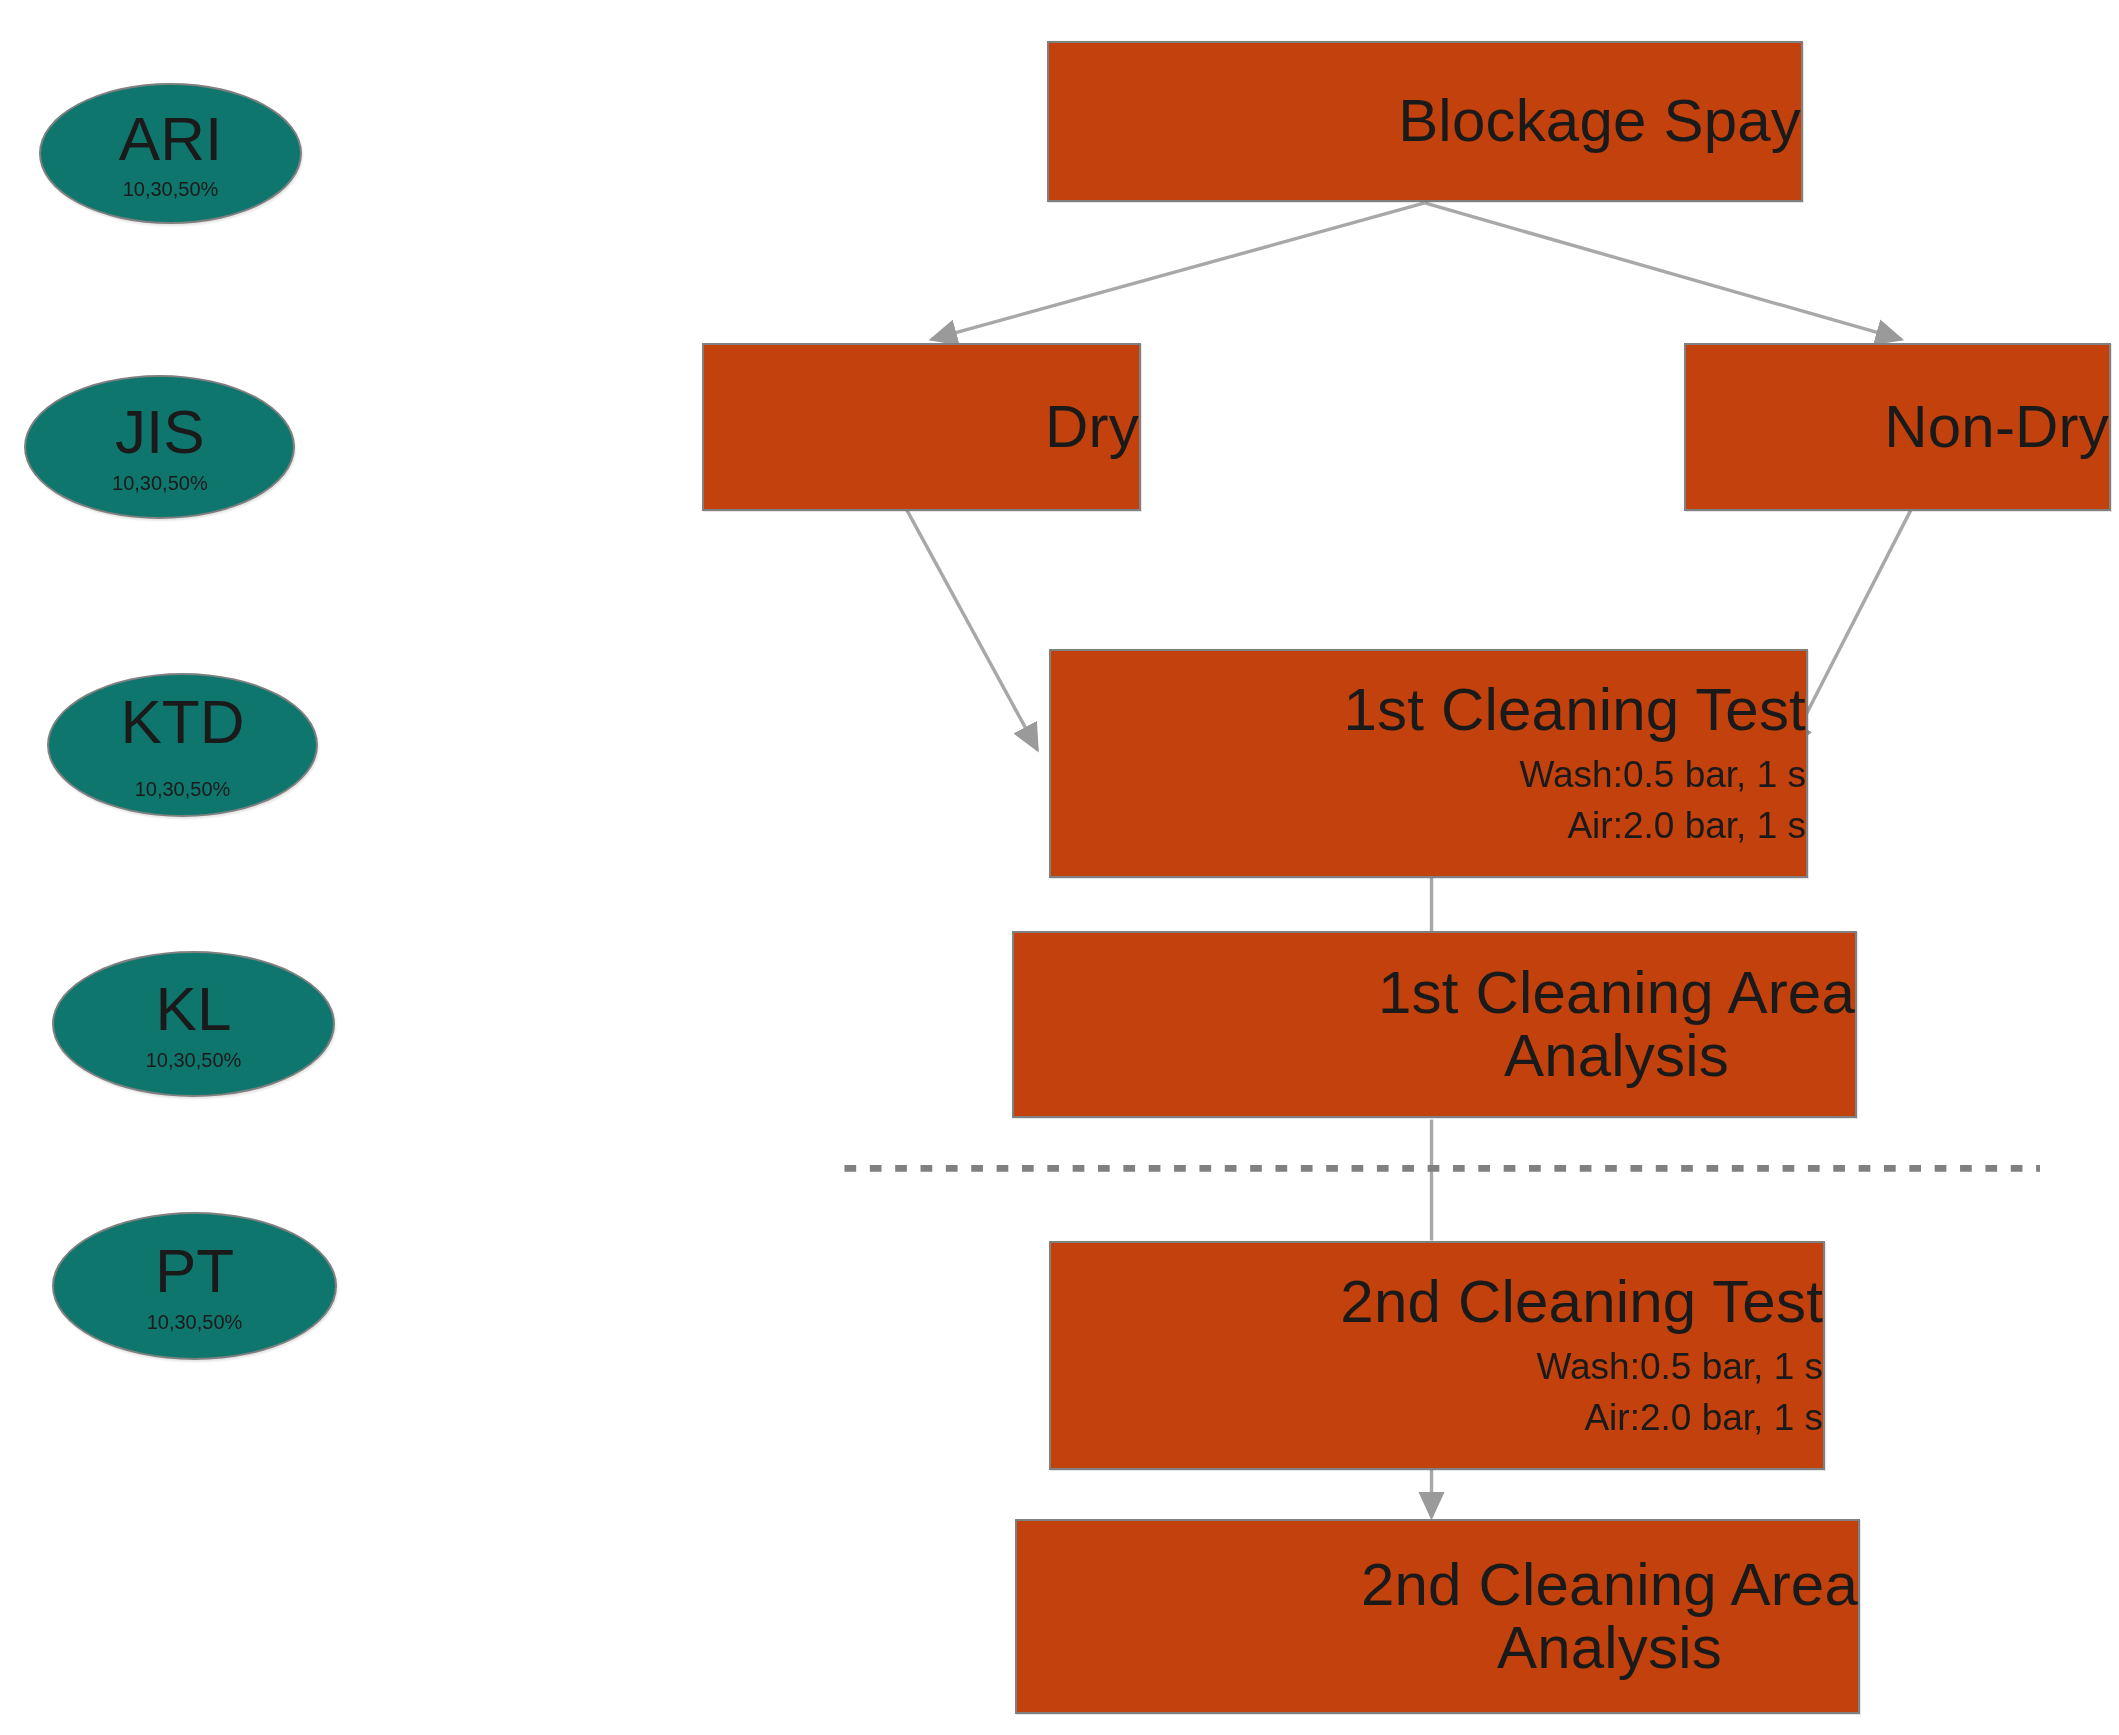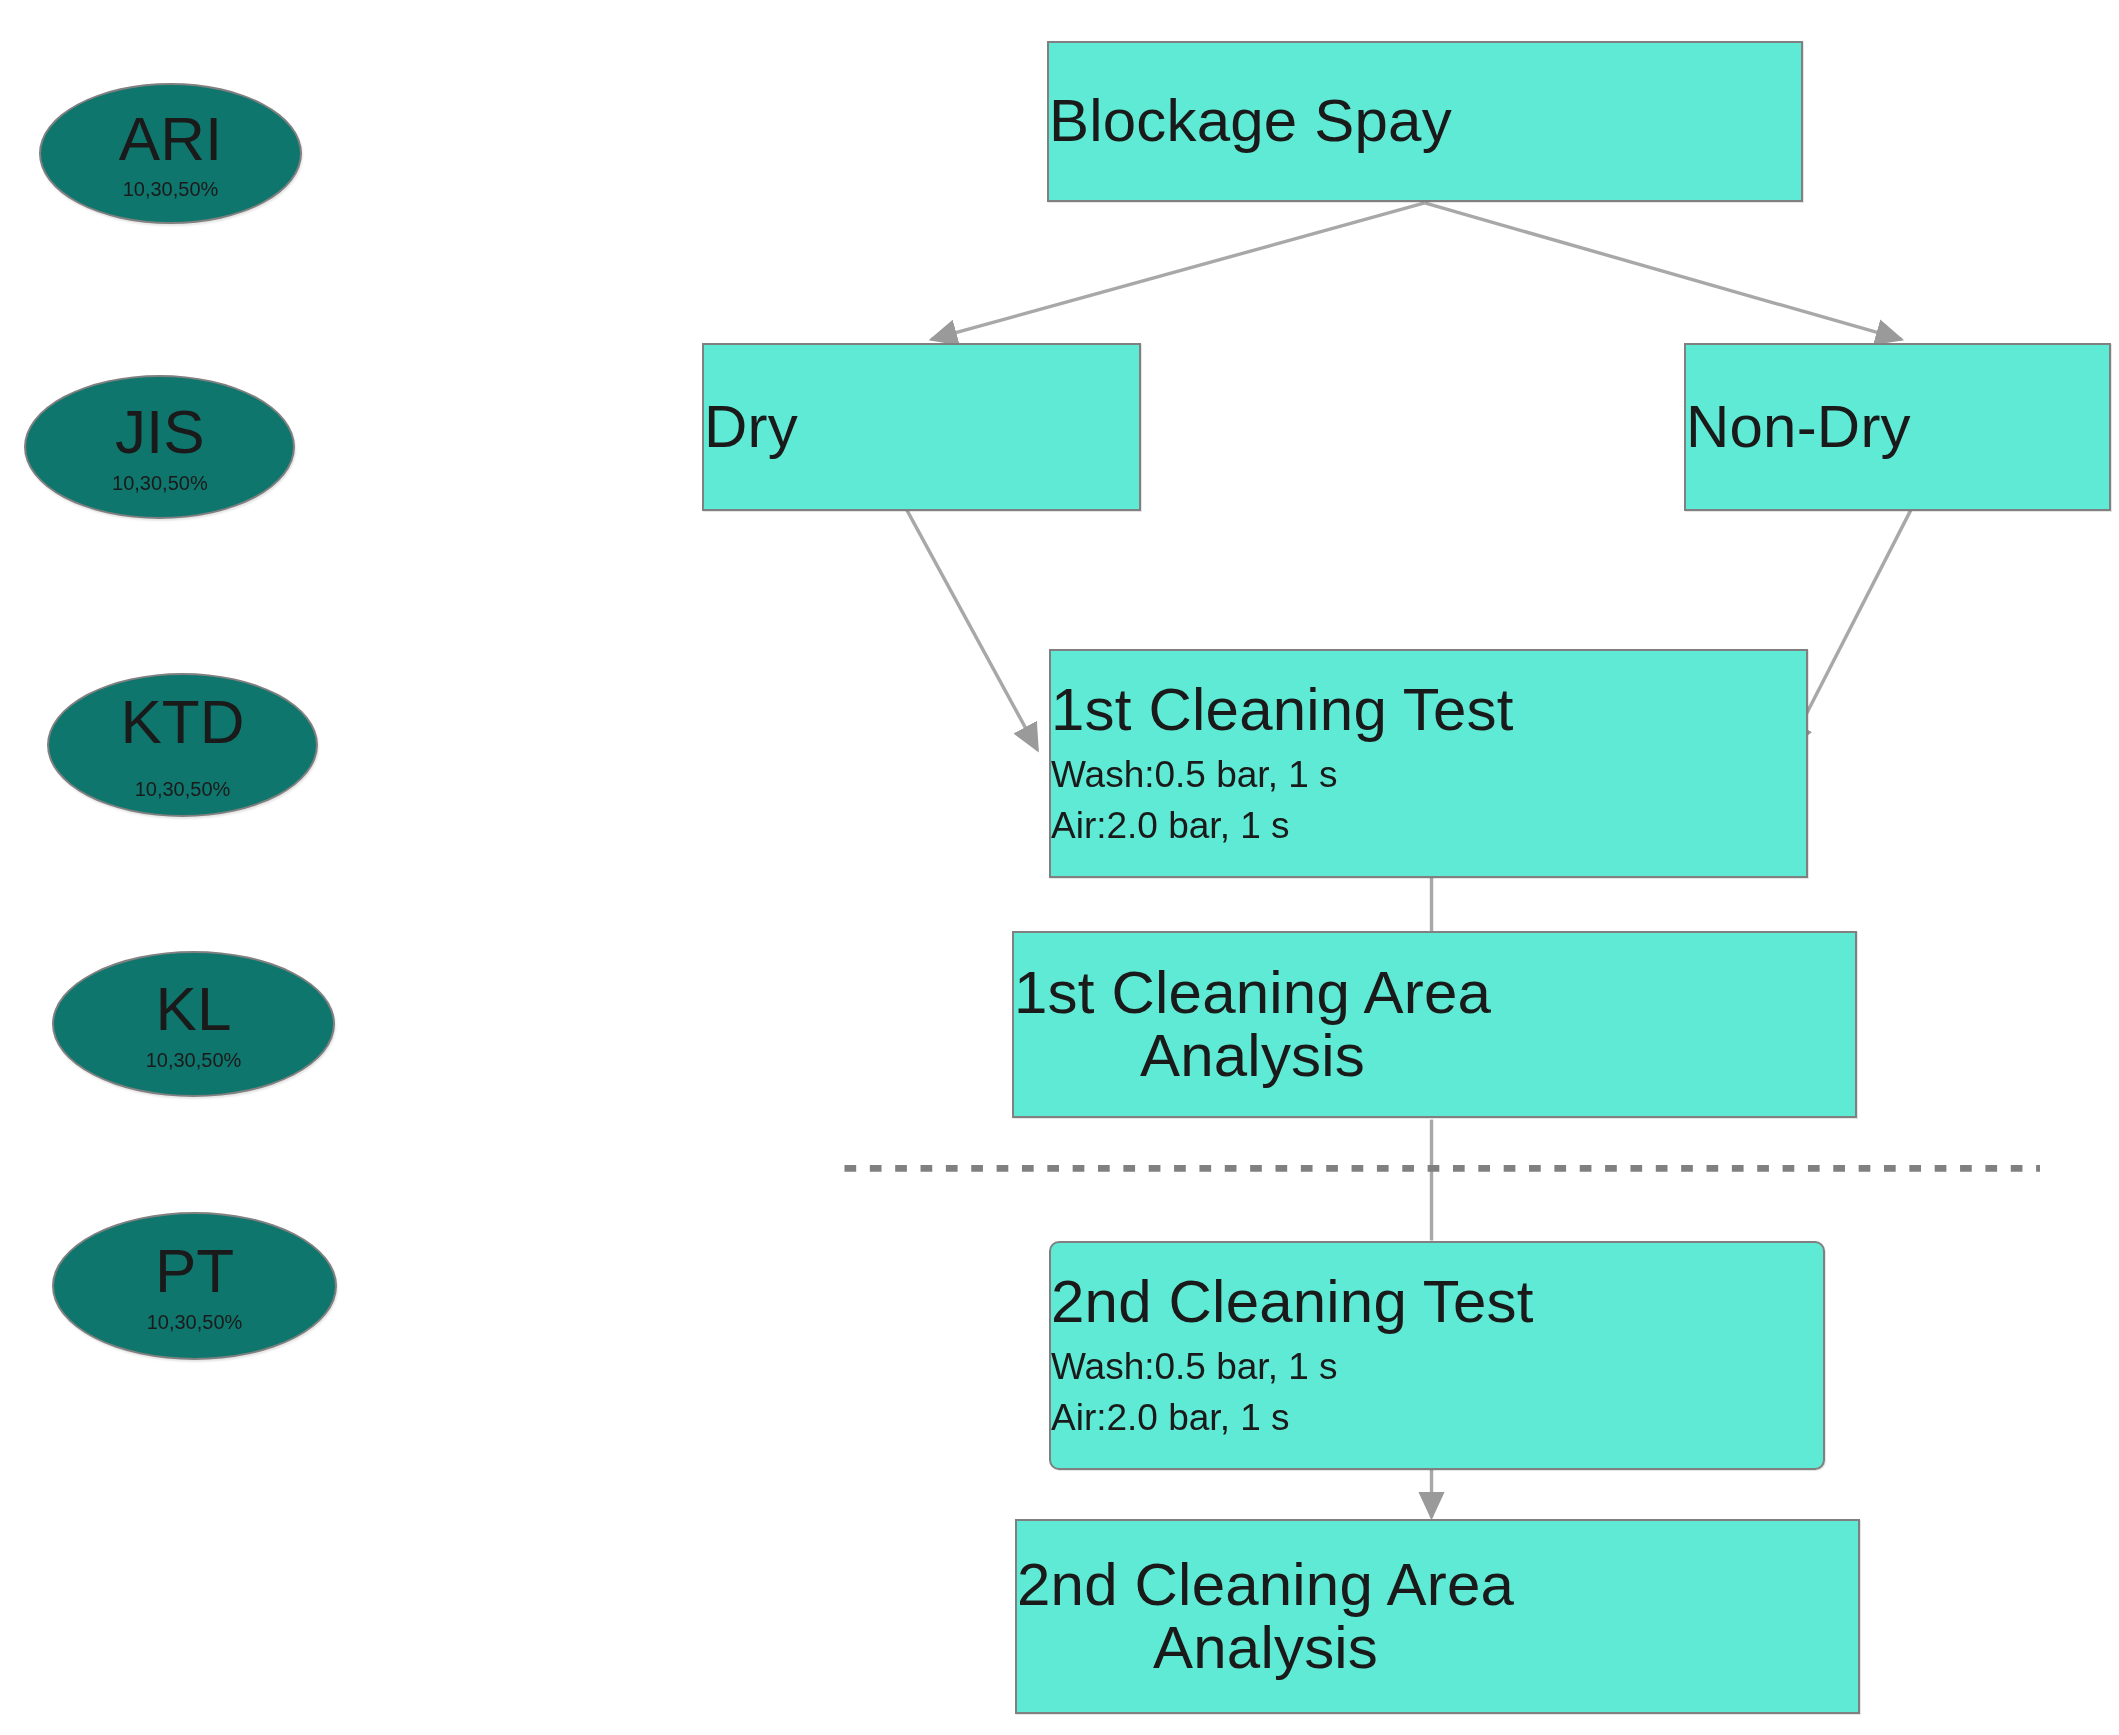--- a/index.html
+++ b/index.html
@@ -23,26 +23,26 @@
   .svg-layer {
     position: absolute;
     left: 0;
     top: 0;
     width: 2119px;
     height: 1736px;
     pointer-events: none;
   }
   .node-box {
     position: absolute;
-    background: #5eead4;
+    background: #c2410c;
     border: 2.9px solid #808080;
     box-sizing: border-box;
     display: flex;
     flex-direction: column;
-    align-items: flex-start;
+    align-items: flex-end;
     justify-content: center;
     text-align: center;
     color: #1a1a1a;
     box-shadow: 1px 1px 0 rgba(0,0,0,0.10);
   }
   .node-title {
     font-size: 60px;
     line-height: 1.04;
     letter-spacing: 0.2px;
     white-space: pre-line;
@@ -151,21 +151,21 @@
     <span class="node-title">1st Cleaning Test</span>
     <span class="node-sub first">Wash:0.5 bar, 1 s</span>
     <span class="node-sub">Air:2.0 bar, 1 s</span>
   </div>
 
   <div class="node-box" style="left:1012px; top:931px; width:845px; height:187px;">
     <span class="node-title">1st Cleaning Area
 Analysis</span>
   </div>
 
-  <div class="node-box" style="left:1049px; top:1241px; width:776px; height:229px;border-radius:10px;">
+  <div class="node-box" style="left:1049px; top:1241px; width:776px; height:229px;">
     <span class="node-title">2nd Cleaning Test</span>
     <span class="node-sub first">Wash:0.5 bar, 1 s</span>
     <span class="node-sub">Air:2.0 bar, 1 s</span>
   </div>
 
   <div class="node-box" style="left:1015px; top:1519px; width:845px; height:195px;">
     <span class="node-title">2nd Cleaning Area
 Analysis</span>
   </div>
 

